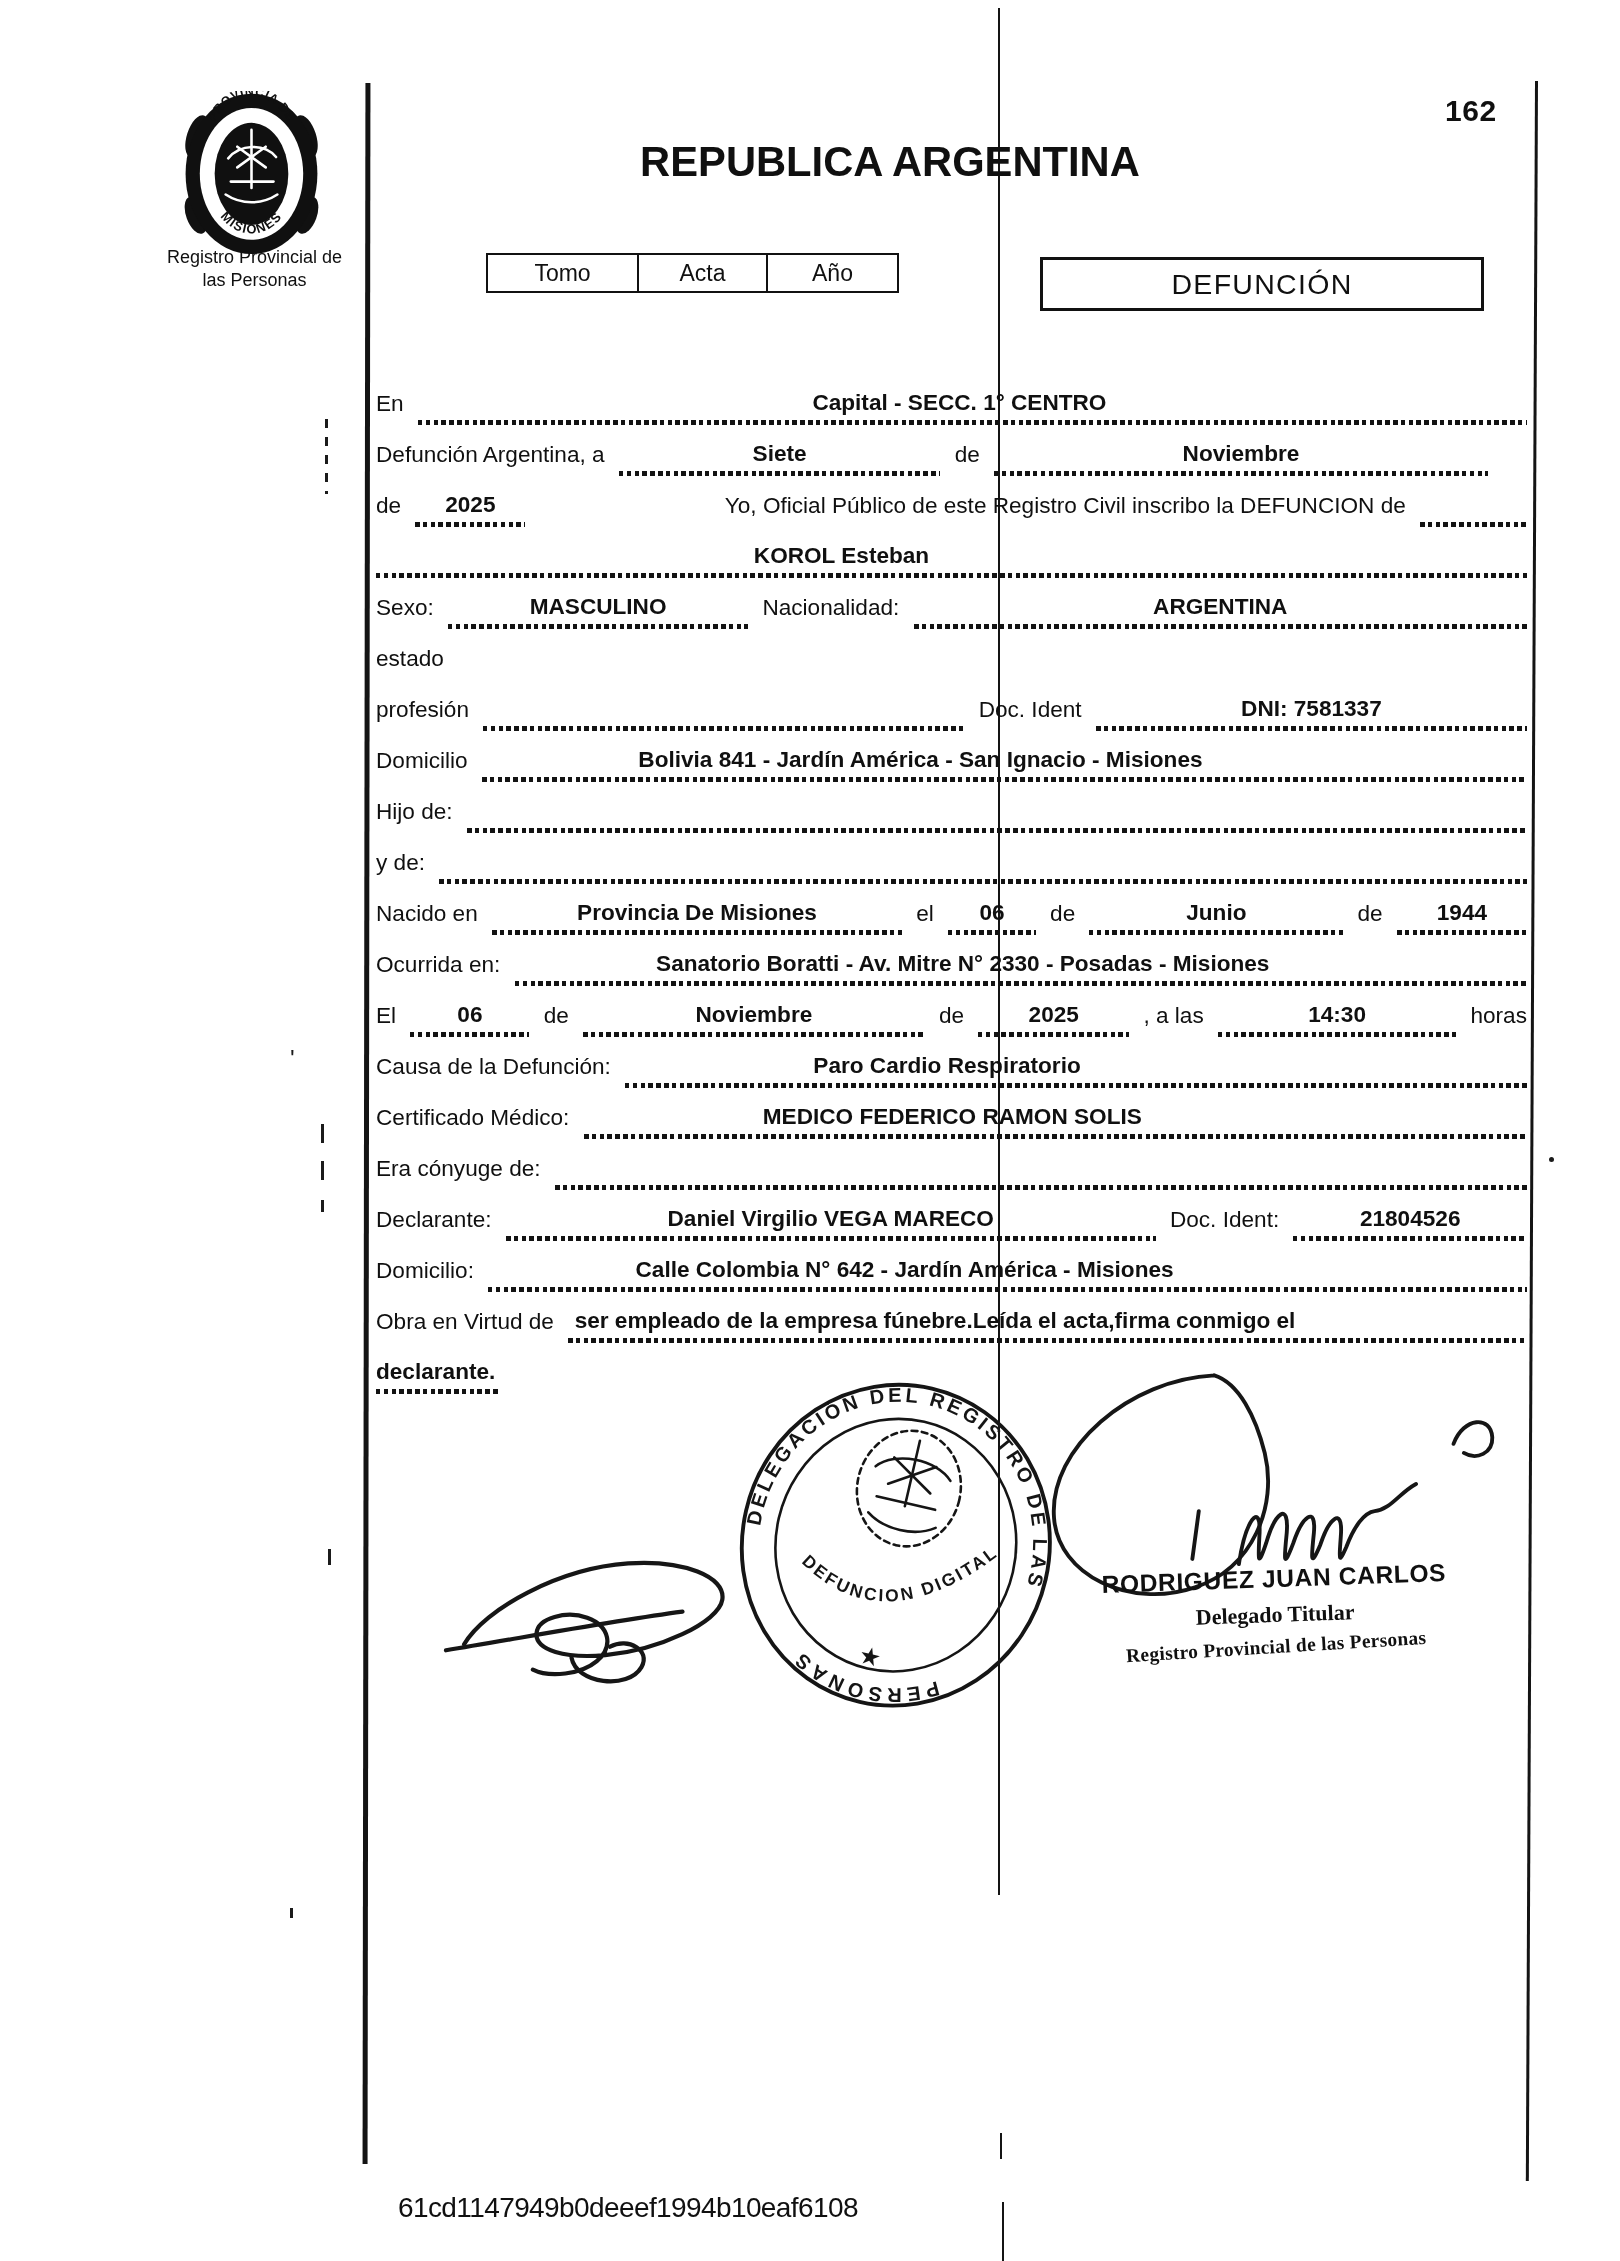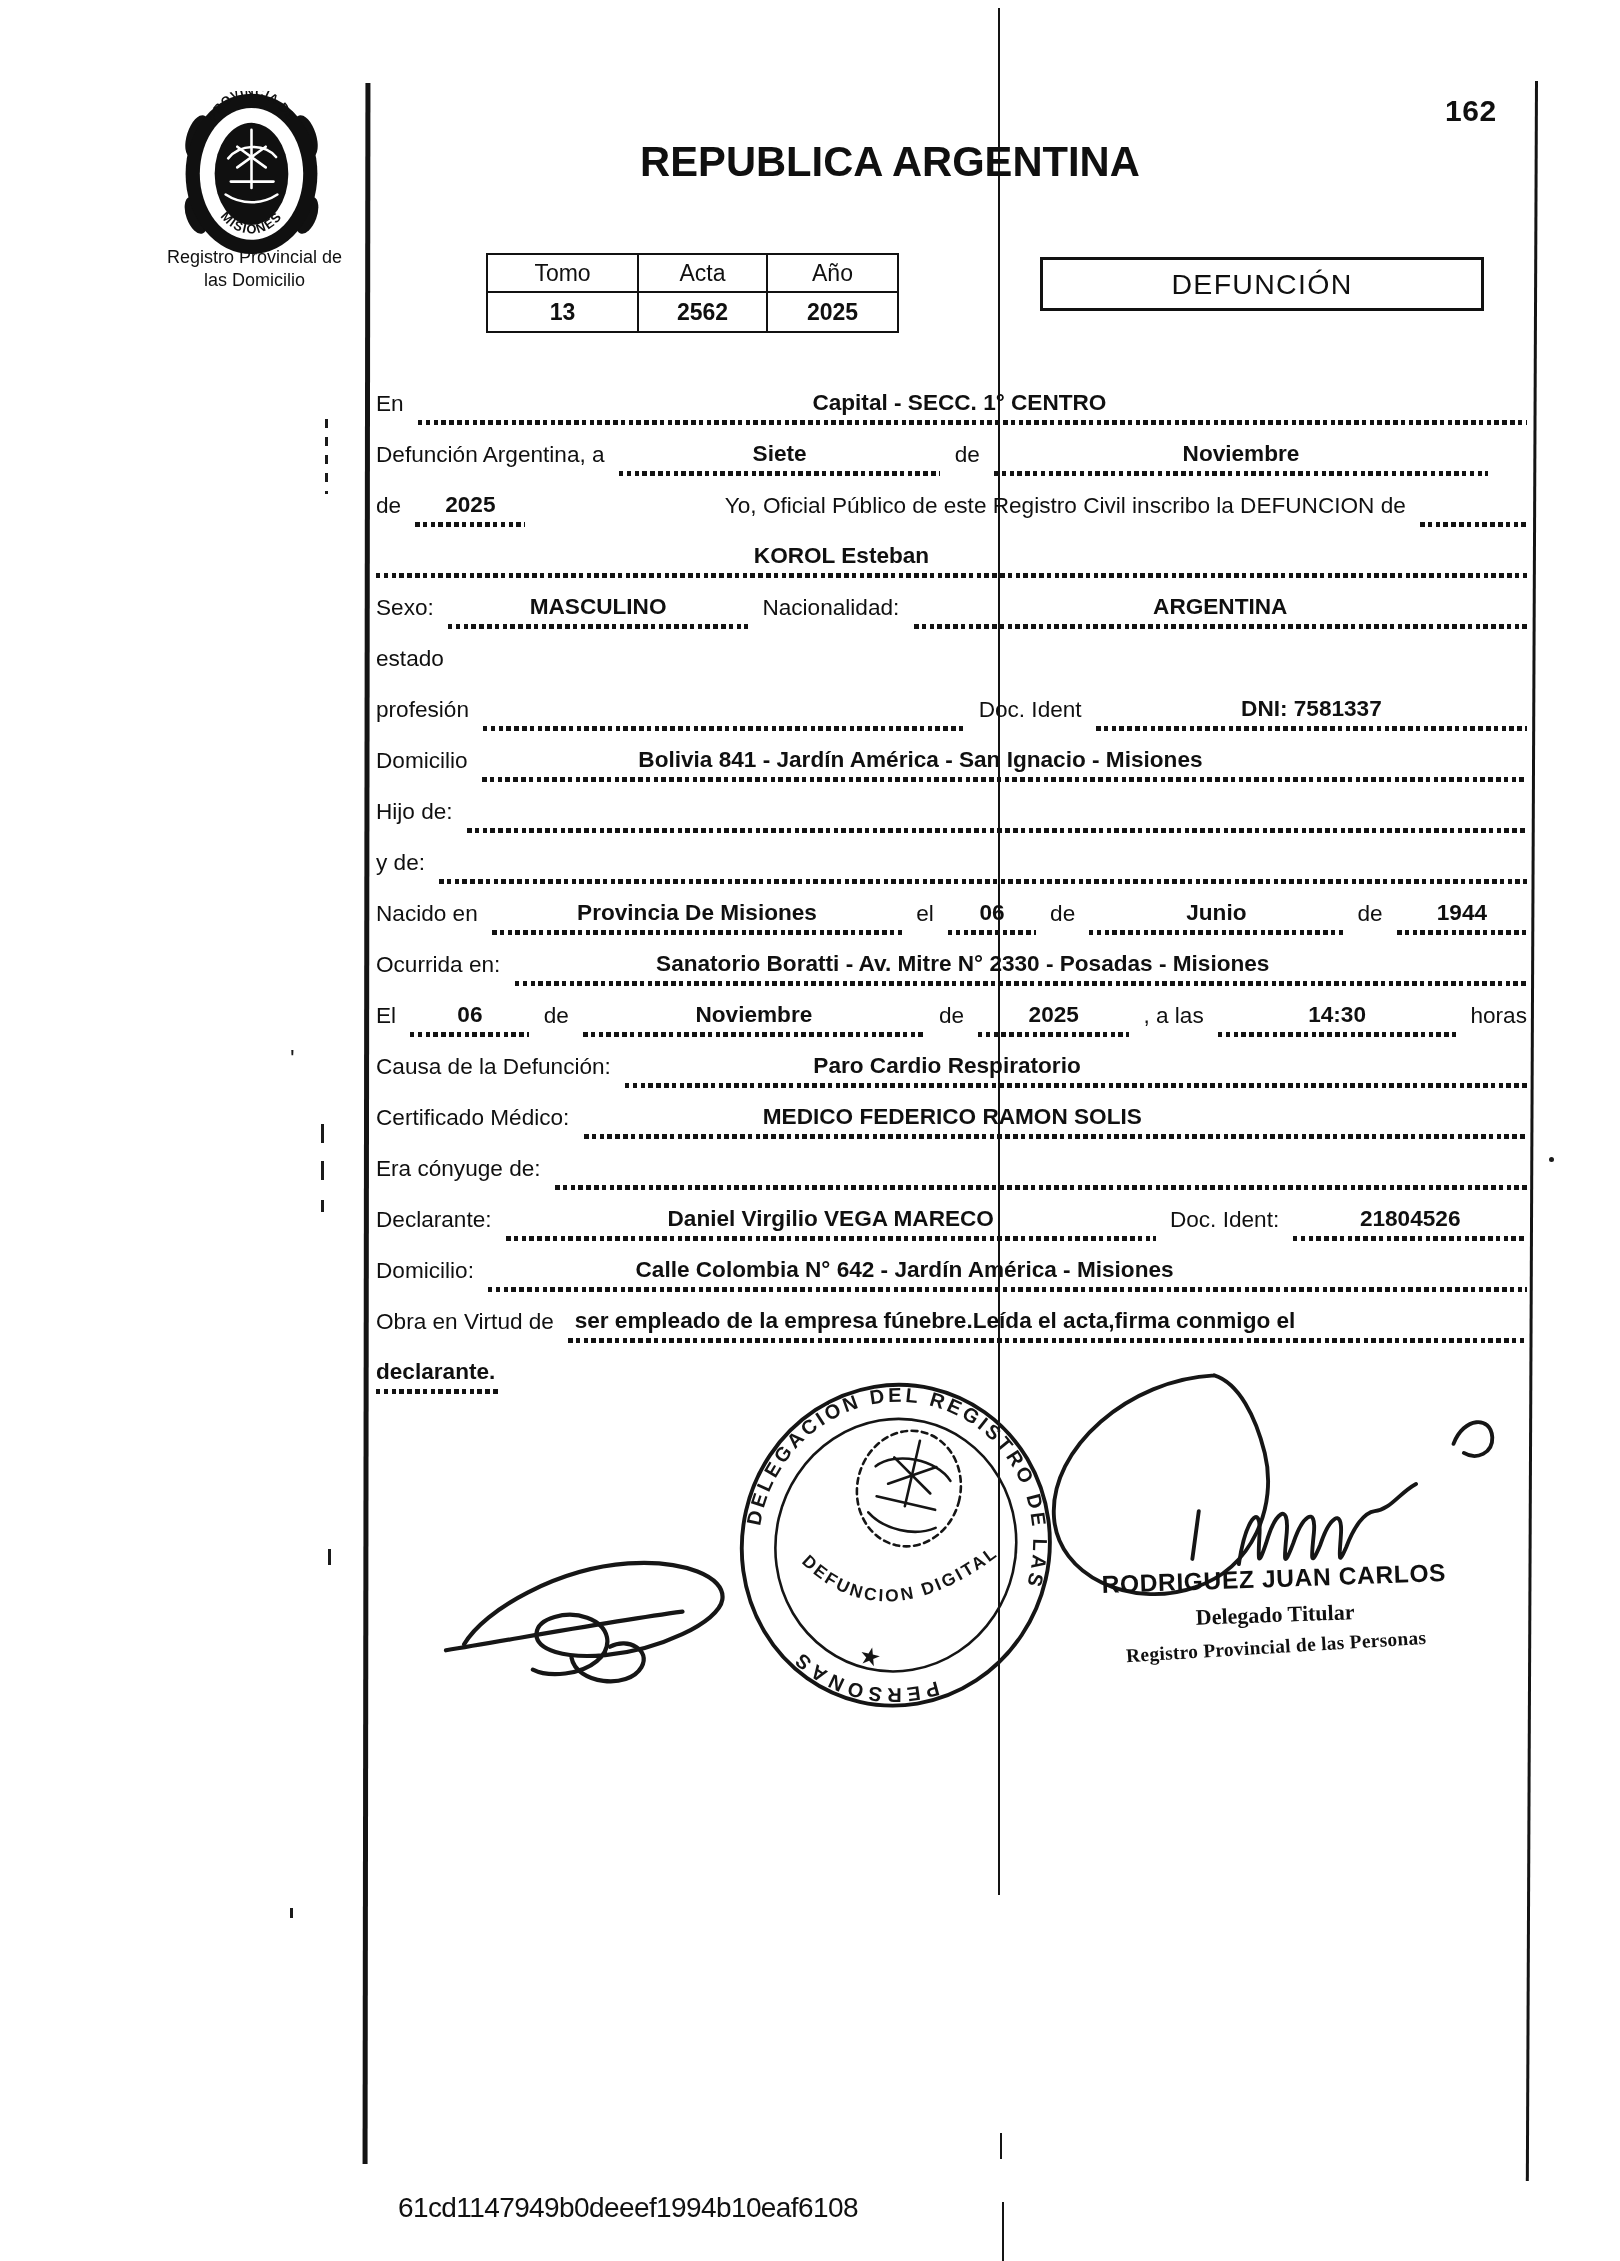--- a/index.html
+++ b/index.html
@@ -102,37 +102,32 @@
     <text font-size="19" font-weight="700" fill="#101010" letter-spacing="1">
       <textPath href="#sealTop" startOffset="50%" text-anchor="middle">PROVINCIA DE</textPath>
     </text>
     <text font-size="20" font-weight="700" fill="#101010" letter-spacing="2">
       <textPath href="#sealBot" startOffset="50%" text-anchor="middle">MISIONES</textPath>
     </text>
   </svg>
 
   <div class="org-name">
     <div>Registro Provincial de</div>
-    <div>las Domicilio</div>
+    <div>las Personas</div>
   </div>
 
   <div class="page-num">162</div>
   <div class="title">REPUBLICA ARGENTINA</div>
 
   <table class="rec-table">
     <tbody>
         <tr class="hrow">
       <td class="c1">Tomo</td>
       <td class="c2">Acta</td>
       <td class="c3">Año</td>
-    </tr>
-    <tr class="vrow">
-      <td>13</td>
-      <td>2562</td>
-      <td>2025</td>
     </tr>
   </tbody>
     </table>
 
   <div class="def-box">
     <span>DEFUNCIÓN</span>
   </div>
 
   <div class="form">
 

